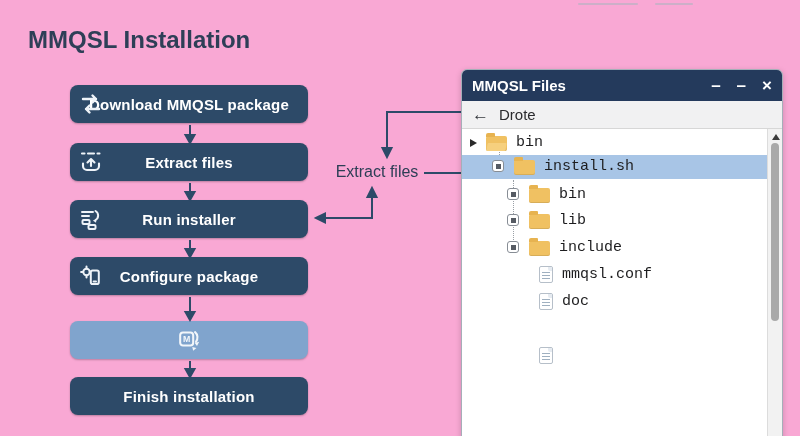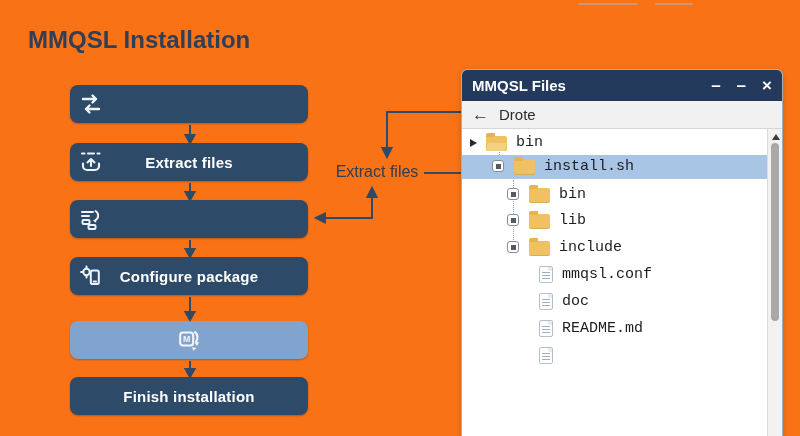--- a/index.html
+++ b/index.html
@@ -1,16 +1,16 @@
 <!DOCTYPE html>
 <html><head>
 <meta charset="utf-8">
 <style>
   html,body{margin:0;padding:0;background:#fff;}
-  .stage{position:relative;width:800px;height:436px;background:#f97316;overflow:hidden;
+  .stage{position:relative;width:800px;height:436px;background:#f9a8d4;overflow:hidden;
          font-family:"Liberation Sans", sans-serif;}
   
   .page-title{position:absolute;left:28px;top:26px;font-size:24px;font-weight:bold;color:#2e3f57;}
   .flow-box{position:absolute;left:70px;width:238px;height:38px;border-radius:8px;
             background:#2d4a68;display:flex;align-items:center;box-shadow:0 1px 2px rgba(0,0,0,.25);}
   .flow-box.light{background:#80a4cd;}
   .flow-icon{position:absolute;left:8px;top:50%;transform:translateY(-50%);width:26px;height:26px;}
   .flow-label{flex:1;text-align:center;color:#ffffff;font-size:15px;font-weight:600;letter-spacing:.2px;}
   .connector-layer{position:absolute;left:0;top:0;pointer-events:none;}
   .annotation-label{position:absolute;left:330px;top:163px;width:94px;text-align:center;
@@ -77,20 +77,21 @@
 
   <div class="page-title">MMQSL Installation</div>
 
   <div class="flow-box" style="top:85px">
     <svg class="flow-icon" viewBox="0 0 26 26">
       <g fill="none" stroke="#eef3f8" stroke-width="2.4" stroke-linecap="round" stroke-linejoin="round">
         <path d="M5 8h13 M14.5 4.5 18 8l-3.5 3.5"></path>
         <path d="M21 18H8 M11.5 14.5 8 18l3.5 3.5"></path>
       </g>
     </svg>
+    <span class="flow-label">Download MMQSL package</span>
   </div>
 
   <div class="flow-box" style="top:143px">
     <svg class="flow-icon" viewBox="0 0 26 26">
       <g fill="none" stroke="#eef3f8" stroke-width="2.1" stroke-linecap="round" stroke-linejoin="round">
         <path d="M4 4.5h2.5 M10 4.5h6 M19.5 4.5h2"></path>
         <path d="M13 17v-6.5 M9.5 13.5 13 10l3.5 3.5"></path>
         <path d="M5 14.5v2.5a4 4 0 0 0 4 4h8a4 4 0 0 0 4-4v-2.5"></path>
       </g>
     </svg>
@@ -100,20 +101,21 @@
   <div class="flow-box" style="top:200px">
     <svg class="flow-icon" viewBox="0 0 26 26">
       <g fill="none" stroke="#eef3f8" stroke-width="2" stroke-linecap="round" stroke-linejoin="round">
         <path d="M4 6h11 M4 10h7"></path>
         <path d="M17.5 5c3.5 2 3.5 7 0 9"></path>
         <rect x="4.5" y="14" width="7" height="4" rx="1"></rect>
         <rect x="10.5" y="19" width="7" height="4" rx="1"></rect>
       </g>
       <polygon points="18.5,13.2 14.8,14.6 18,16.8" fill="#eef3f8"></polygon>
     </svg>
+    <span class="flow-label">Run installer</span>
   </div>
 
   <div class="flow-box" style="top:257px">
     <svg class="flow-icon" viewBox="0 0 26 26">
       <g fill="none" stroke="#eef3f8" stroke-width="2" stroke-linecap="round" stroke-linejoin="round">
         <circle cx="8.5" cy="9" r="3.2"></circle>
         <path d="M8.5 3.6v1.8 M8.5 12.6v1.8 M3.1 9h1.8 M12.1 9h1.8"></path>
         <rect x="12.8" y="7.5" width="8" height="13.5" rx="1.8" fill="#2d4a68"></rect>
         <path d="M15.6 18.6h2.4"></path>
       </g>
@@ -219,24 +221,20 @@
       <div class="row" style="top:134px">
         <span class="file" style="left:77px"></span>
         <span class="label" style="left:100px">mmqsl.conf</span>
       </div>
 
       <div class="row" style="top:161px">
         <span class="file" style="left:77px"></span>
         <span class="label" style="left:100px">doc</span>
       </div>
 
-      <div class="row" style="top:188px">
-        <span class="file" style="left:77px"></span>
-        <span class="label" style="left:100px">README.md</span>
-      </div>
 
       <div class="row" style="top:215px">
         <span class="file" style="left:77px"></span>
       </div>
 
       <div class="vscroll">
         <span class="arrow-up"></span>
         <span class="thumb"></span>
         <span class="arrow-down"></span>
       </div>

